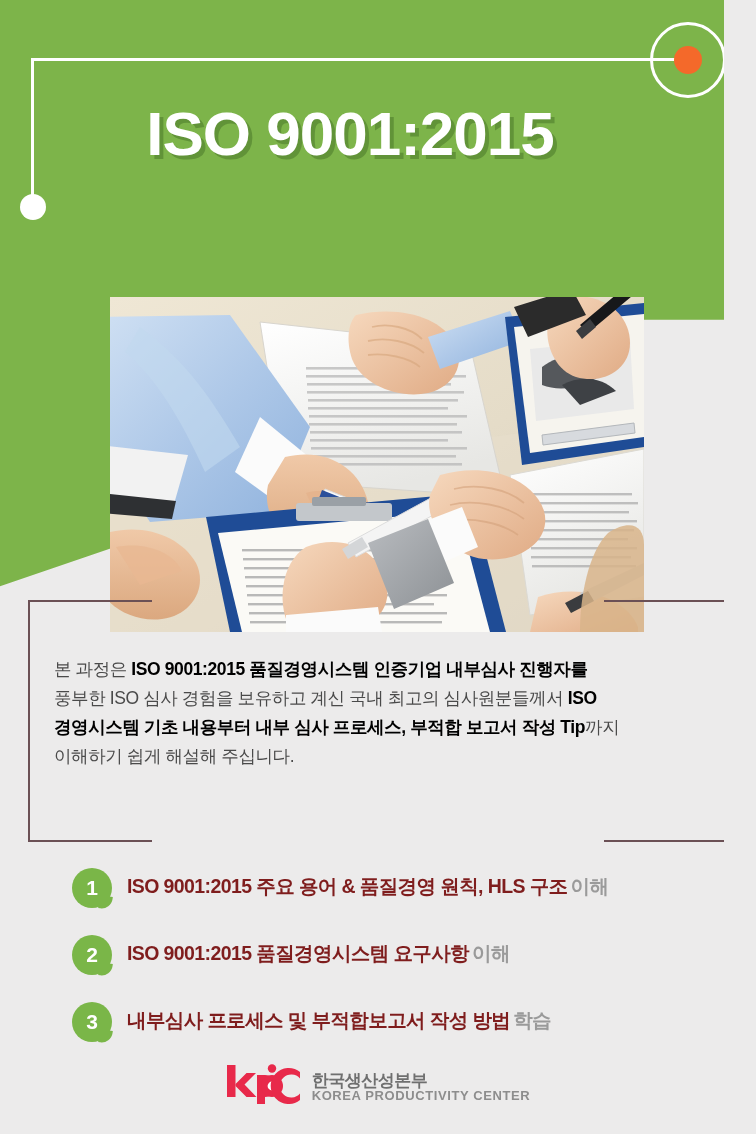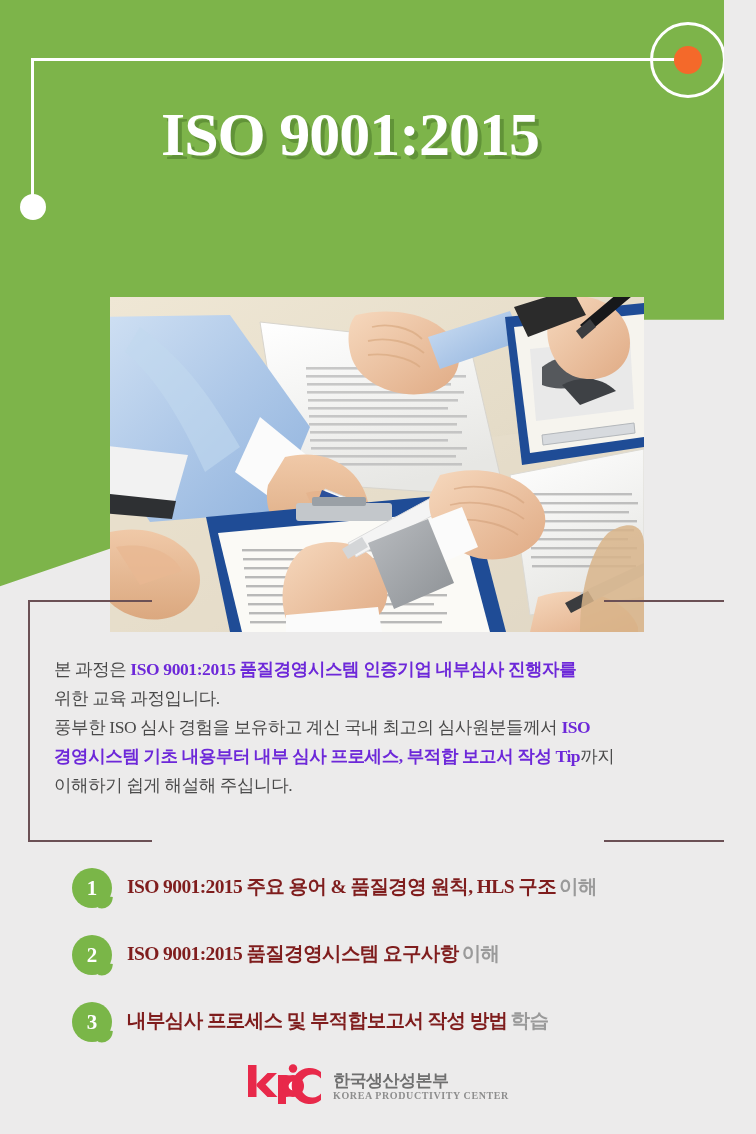--- a/index.html
+++ b/index.html
@@ -12,21 +12,20 @@
     font-family: "Liberation Sans", sans-serif;
     background: #ecebeb;
     overflow: hidden;
   }
   #poster {
     position: relative;
     width: 724px;
     height: 1134px;
     background: #ecebeb;
     overflow: hidden;
-    font-family: Liberation Serif, serif;
   }
 
   
   .green-shape {
     position: absolute;
     left: 0;
     top: 0;
     width: 756px;
     height: 600px;
     background: #7db44a;
@@ -150,21 +149,21 @@
     position: absolute;
     left: 54px;
     top: 655px;
     width: 648px;
     font-size: 17.5px;
     line-height: 29px;
     color: #4a4a4a;
     letter-spacing: -0.4px;
   }
   .desc-text p { margin: 0; }
-  .desc-text .b { font-weight: bold; color: #6d28d9; }
+  .desc-text .b { font-weight: bold; color: #000000; }
 
   
   .items {
     position: absolute;
     left: 72px;
     top: 866px;
     width: 640px;
   }
   .item {
     position: relative;
@@ -254,21 +253,21 @@
     padding-top: 3px;
   }
   .logo-ko {
     font-size: 17px;
     font-weight: bold;
     color: #6f6f6f;
     letter-spacing: -0.5px;
     line-height: 19px;
   }
   .logo-en {
-    font-size: 10px;
+    font-size: 13px;
     font-weight: bold;
     color: #8d8d8d;
     letter-spacing: 0.6px;
     line-height: 11px;
   }
 </style>
 </head>
 <body>
 
 <div id="poster">
@@ -431,21 +430,20 @@
     <div class="br br-tl-h"></div>
     <div class="br br-tl-v"></div>
     <div class="br br-tr-h"></div>
     <div class="br br-br-v"></div>
     <div class="br br-bl-h"></div>
     <div class="br br-brr-h"></div>
   </div>
 
   <div class="desc-text">
     <p><span class="r">본 과정은 </span><span class="b">ISO 9001:2015 품질경영시스템 인증기업 내부심사 진행자를</span></p>
-    <p><span class="r">위한 교육 과정입니다.</span></p>
     <p><span class="r">풍부한 ISO 심사 경험을 보유하고 계신 국내 최고의 심사원분들께서 </span><span class="b">ISO</span></p>
     <p><span class="b">경영시스템 기초 내용부터 내부 심사 프로세스, 부적합 보고서 작성 Tip</span><span class="r">까지</span></p>
     <p><span class="r">이해하기 쉽게 해설해 주십니다.</span></p>
   </div>
 
   <div class="items">
 
     <div class="item">
       <div class="badge">
         <div class="badge-tail"></div>

